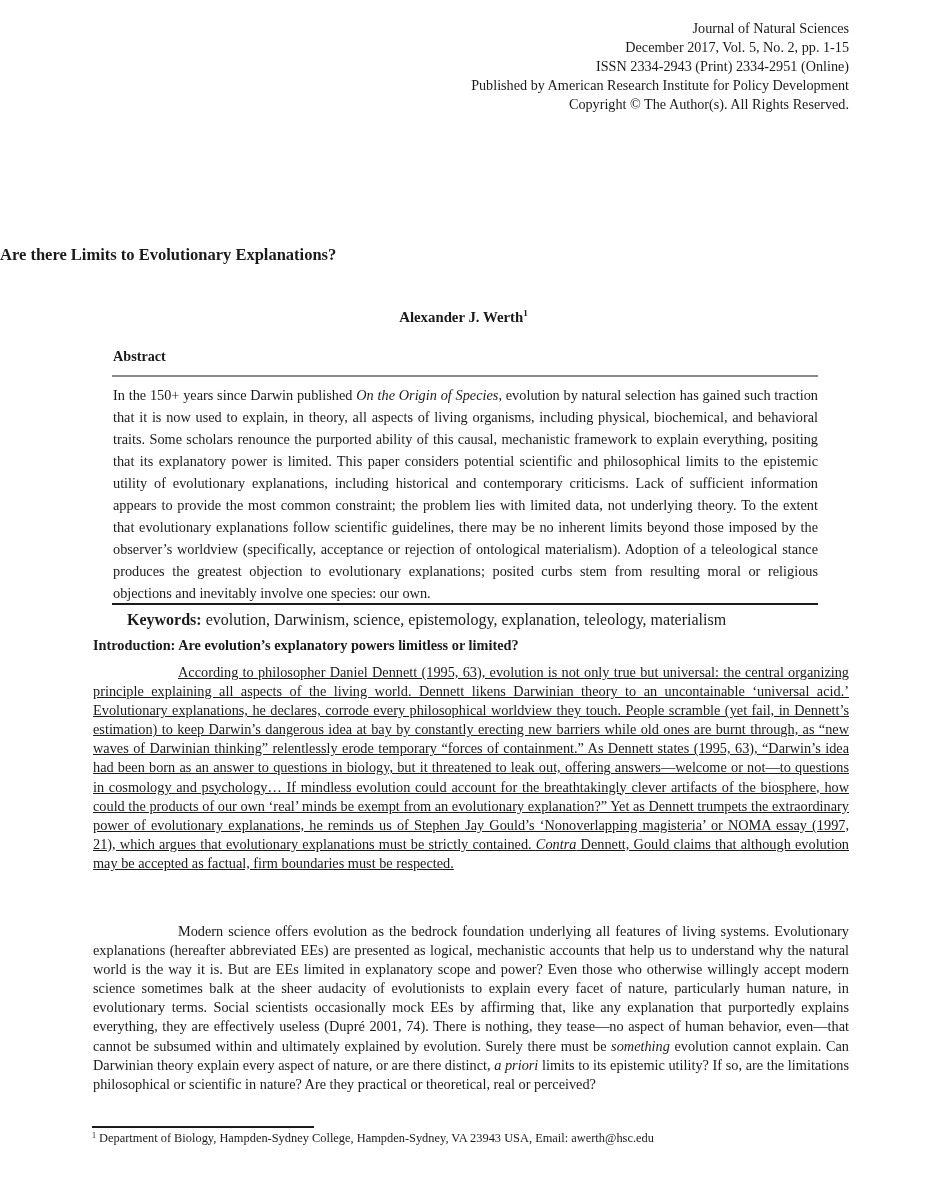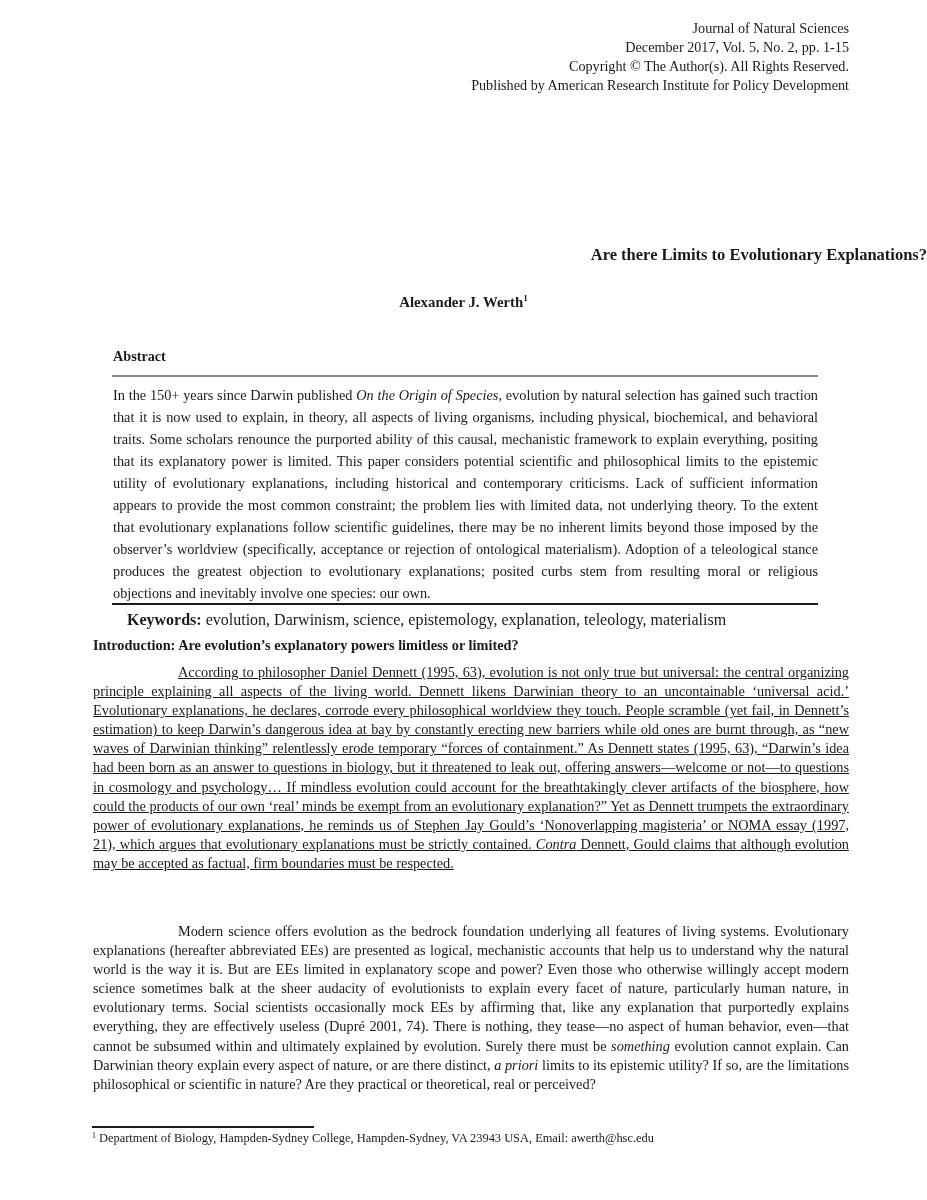--- a/index.html
+++ b/index.html
@@ -8,24 +8,24 @@
     font-family: "Liberation Serif", "DejaVu Serif", serif;
     color: #1a1a1a;
   }
   .header {
     position: absolute; right: 78px; top: 19px;
     text-align: right; font-size: 14.2px; line-height: 18.9px;
   }
   .header div { white-space: nowrap; }
   .title {
     position: absolute; left: 0; width: 927px; top: 245px;
-    text-align: right; font-weight: bold; font-size: 16.5px;
+    text-align: left; font-weight: bold; font-size: 16.5px;
   }
   .author {
-    position: absolute; left: 0; width: 927px; top: 293px;
+    position: absolute; left: 0; width: 927px; top: 308px;
     text-align: center; font-weight: bold; font-size: 14.8px;
   }
   .author sup { font-size: 9px; vertical-align: 6px; }
   .abstract-heading {
     position: absolute; left: 113px; top: 348px;
     font-weight: bold; font-size: 14.2px;
   }
   .rule-top {
     position: absolute; left: 112px; width: 706px; top: 375px;
     height: 2px; background: #8a8a8a;
@@ -65,22 +65,23 @@
   }
   .footnote sup { font-size: 8px; vertical-align: 4px; }
   i { font-style: italic; }
 </style>
 </head>
 <body>
 
 <div class="header">
   <div>Journal of Natural Sciences</div>
   <div>December 2017, Vol. 5, No. 2, pp. 1-15</div>
+  <div>ISSN 2334-2943 (Print) 2334-2951 (Online)</div>
+  <div>Published by American Research Institute for Policy Development</div>
   <div>Copyright © The Author(s). All Rights Reserved.</div>
-  <div>Published by American Research Institute for Policy Development</div>
 </div>
 
 <div class="title">Are there Limits to Evolutionary Explanations?</div>
 
 <div class="author"><span>Alexander J. Werth</span><sup>1</sup></div>
 
 <div class="abstract-heading">Abstract</div>
 <div class="rule-top"></div>
 
 <div class="abstract-body"><span>In the 150+ years since Darwin published </span><i>On the Origin of Species</i><span>, evolution by natural selection has gained such traction that it is now used to explain, in theory, all aspects of living organisms, including physical, biochemical, and behavioral traits. Some scholars renounce the purported ability of this causal, mechanistic framework to explain everything, positing that its explanatory power is limited. This paper considers potential scientific and philosophical limits to the epistemic utility of evolutionary explanations, including historical and contemporary criticisms. Lack of sufficient information appears to provide the most common constraint; the problem lies with limited data, not underlying theory. To the extent that evolutionary explanations follow scientific guidelines, there may be no inherent limits beyond those imposed by the observer’s worldview (specifically, acceptance or rejection of ontological materialism). Adoption of a teleological stance produces the greatest objection to evolutionary explanations; posited curbs stem from resulting moral or religious objections and inevitably involve one species: our own.</span></div>

